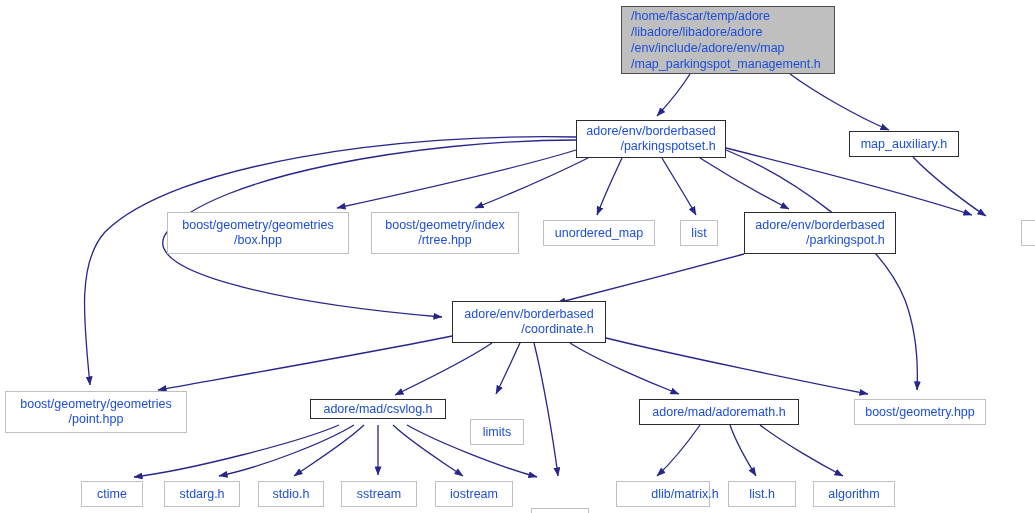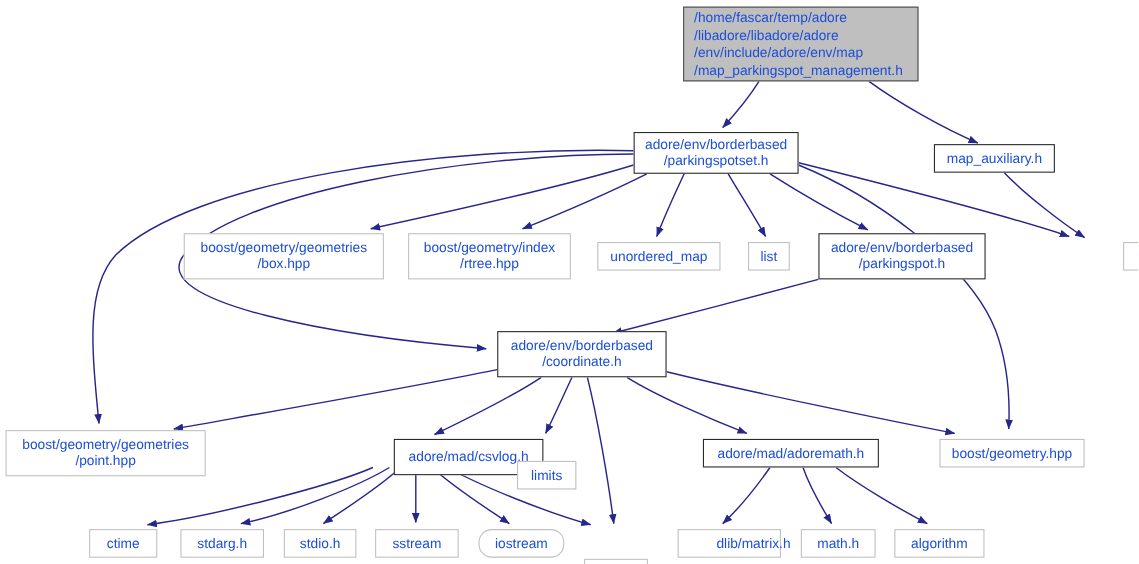--- a/index.html
+++ b/index.html
@@ -33,20 +33,21 @@
     color: #1d4ed8;
     background: #ffffff;
     border: 1px solid #c0c0c0;
     font-size: 12.5px;
     line-height: 15px;
     white-space: pre;
     letter-spacing: 0px;
   }
   .node.emph {
     border: 1.6px solid #2b2b2b;
+    text-align: right;
   }
   .node.root {
     background: #bfbfbf;
     border: 1.6px solid #4d4d4d;
     text-align: left;
     justify-content: flex-start;
     padding-left: 9px;
     line-height: 16px;
   }
 </style>
@@ -105,27 +106,27 @@
 /rtree.hpp</div>
       <div class="node" style="left: 543px; top: 220px; width: 112px; height: 26px;">unordered_map</div>
       <div class="node" style="left: 680px; top: 220px; width: 38px; height: 26px;">list</div>
       <div class="node emph" style="left: 744px; top: 212px; width: 152px; height: 42px;">adore/env/borderbased
 /parkingspot.h</div>
       <div class="node" style="left: 1021px; top: 220px; width: 62px; height: 26px;">vector</div>
       <div class="node emph" style="left: 452px; top: 301px; width: 154px; height: 42px;">adore/env/borderbased
 /coordinate.h</div>
       <div class="node" style="left: 5px; top: 391px; width: 182px; height: 42px;">boost/geometry/geometries
 /point.hpp</div>
-      <div class="node emph" style="left: 310px; top: 399px; width: 136px; height: 33px; margin-left: 48px;">adore/mad/csvlog.h</div>
+      <div class="node emph" style="left: 310px; top: 399px; width: 136px; height: 20px;">adore/mad/csvlog.h</div>
       <div class="node" style="left: 470px; top: 399px; width: 54px; height: 26px; margin-top: 20px;">limits</div>
       <div class="node emph" style="left: 639px; top: 399px; width: 160px; height: 26px;">adore/mad/adoremath.h</div>
       <div class="node" style="left: 854px; top: 399px; width: 132px; height: 26px;">boost/geometry.hpp</div>
       <div class="node" style="left: 81px; top: 481px; width: 62px; height: 26px;">ctime</div>
       <div class="node" style="left: 164px; top: 481px; width: 76px; height: 26px;">stdarg.h</div>
       <div class="node" style="left: 258px; top: 481px; width: 66px; height: 26px;">stdio.h</div>
       <div class="node" style="left: 341px; top: 481px; width: 76px; height: 26px;">sstream</div>
-      <div class="node" style="left: 435px; top: 481px; width: 78px; height: 26px; border-radius: 12px;">iostream</div>
+      <div class="node" style="left: 435px; top: 481px; width: 78px; height: 26px;">iostream</div>
       <div class="node" style="left: 531px; top: 508px; width: 58px; height: 26px; font-weight: bold;">string</div>
       <div class="node" style="left: 616px; top: 481px; width: 94px; height: 26px; padding-left: 44px;">dlib/matrix.h</div>
-      <div class="node" style="left: 728px; top: 481px; width: 68px; height: 26px;">math.h</div>
+      <div class="node" style="left: 728px; top: 481px; width: 68px; height: 26px;">list.h</div>
       <div class="node" style="left: 813px; top: 481px; width: 82px; height: 26px;">algorithm</div>
     </div>
 </div>
 
 </body></html>

